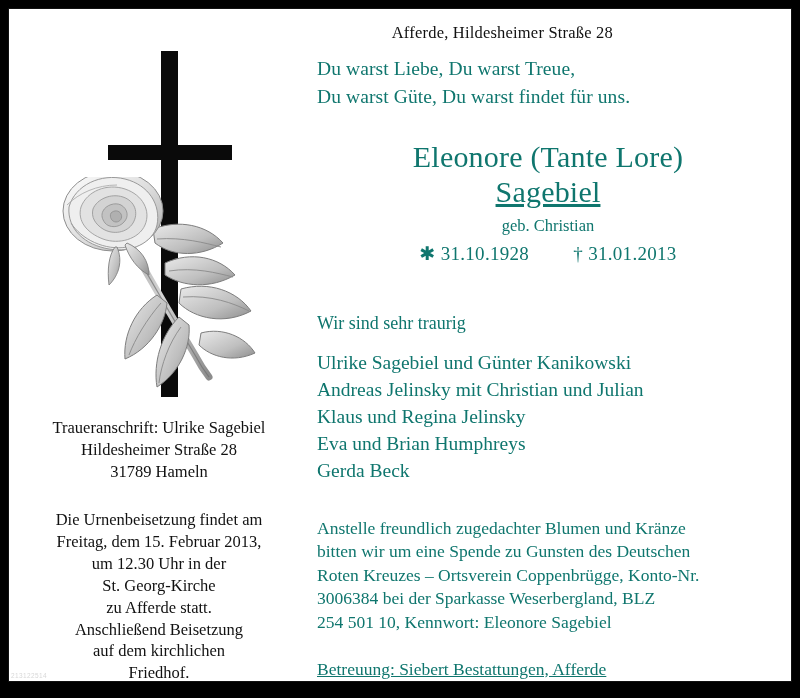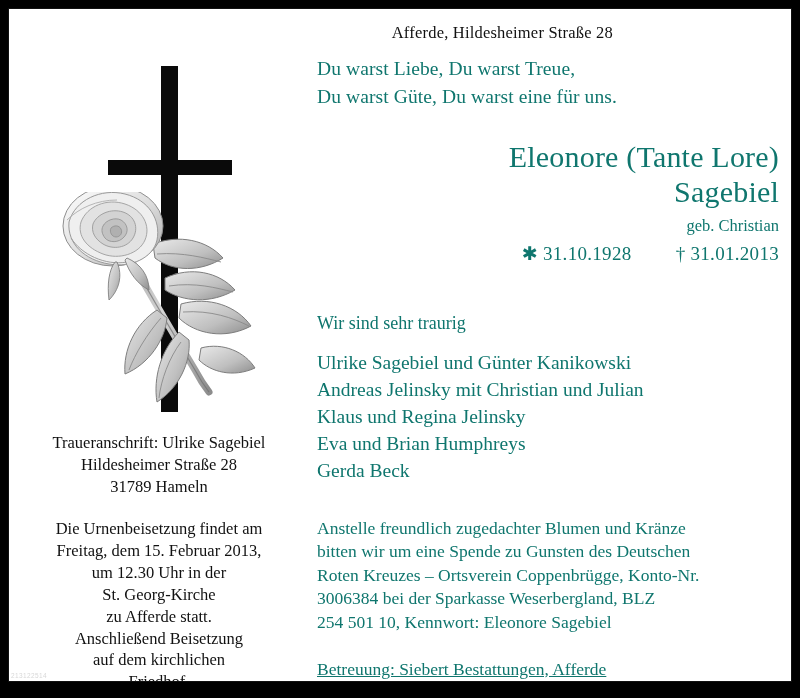--- a/index.html
+++ b/index.html
@@ -40,21 +40,21 @@
     font-size: 16.5px;
     color: #111;
     letter-spacing: .2px;
     white-space: nowrap;
   }
 
   
   .left-col {
     position: absolute;
     left: 0;
-    top: 43px;
+    top: 28px;
     width: 300px;
     height: 640px;
   }
   .graphic {
     position: absolute;
     left: 0;
     top: 0;
     width: 300px;
     height: 370px;
   }
@@ -89,51 +89,52 @@
     top: 380px;
     width: 300px;
     text-align: center;
     color: #111;
   }
   .addr-block {
     font-size: 16.5px;
     line-height: 1.33;
   }
   .funeral-block {
-    margin-top: 20px;
+    margin-top: 26px;
     font-size: 16.5px;
     line-height: 1.33;
   }
 
   
   .right-col {
     position: absolute;
     left: 308px;
     top: 46px;
     width: 462px;
     color: #0f766e;
   }
   .verse {
     font-size: 19.5px;
     line-height: 1.42;
     letter-spacing: .1px;
   }
   .name-block {
     margin-top: 30px;
-    text-align: right;
+    text-align: center;
   }
   .name-line-1 {
     font-size: 30px;
     line-height: 1.16;
     letter-spacing: .2px;
   }
   .name-line-2 {
     font-size: 30px;
     line-height: 1.16;
     letter-spacing: .2px;
+    text-decoration: underline;
   }
   .born-name {
     margin-top: 6px;
     font-size: 16.5px;
   }
   .dates {
     margin-top: 6px;
     font-size: 19px;
     letter-spacing: .3px;
   }
@@ -260,21 +261,21 @@
           <div>auf dem kirchlichen</div>
           <div>Friedhof.</div>
         </div>
       </div>
     </div>
 
     <div class="right-col">
 
       <div class="verse">
         <div>Du warst Liebe, Du warst Treue,</div>
-        <div>Du warst Güte, Du warst eine für uns.</div>
+        <div>Du warst Güte, Du warst findet für uns.</div>
       </div>
 
       <div class="name-block">
         <div class="name-line-1">Eleonore (Tante Lore)</div>
         <div class="name-line-2">Sagebiel</div>
         <div class="born-name">geb. Christian</div>
         <div class="dates">
           <span>✱</span>
           <span>31.10.1928</span>
           <span class="sep"></span>

